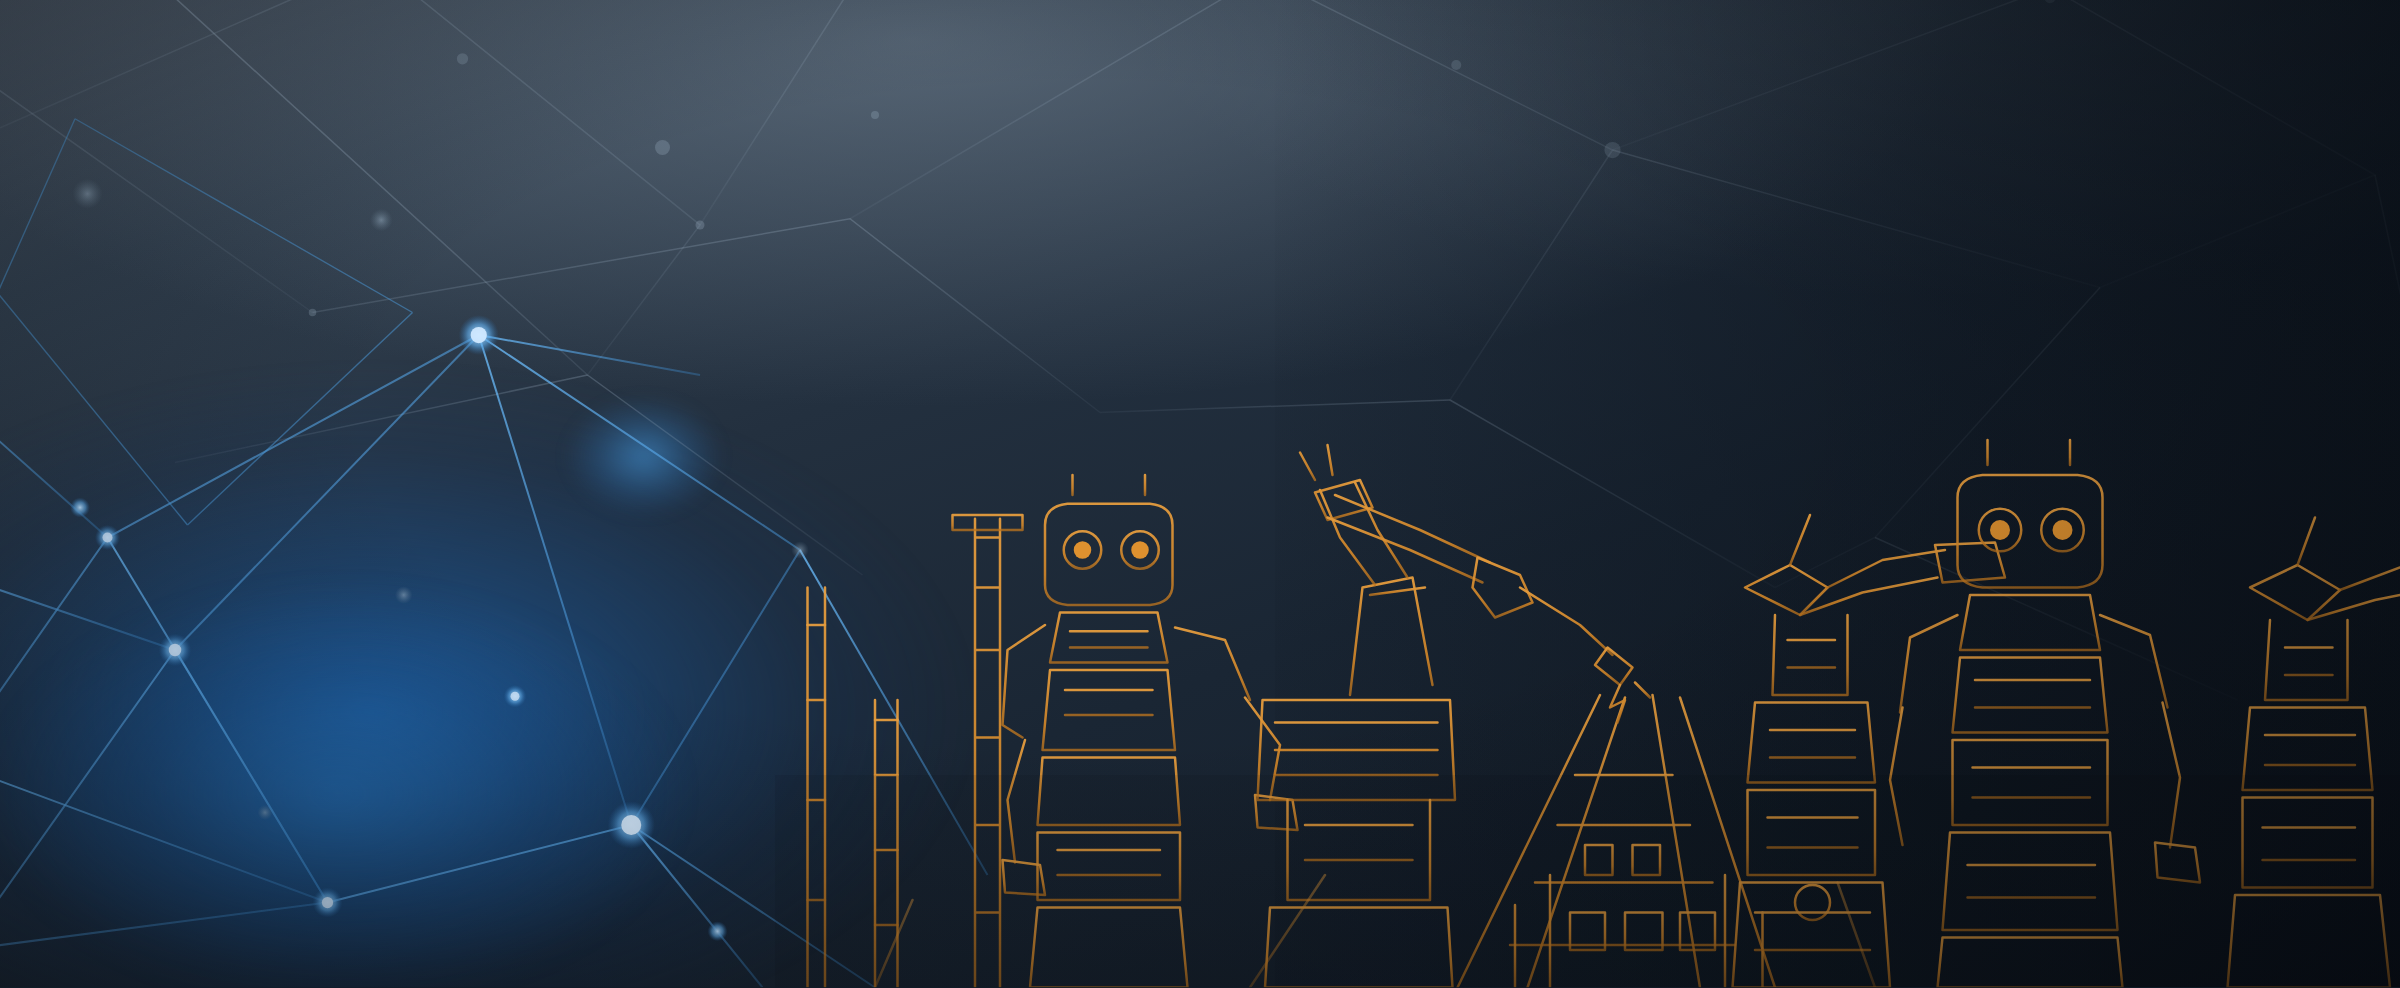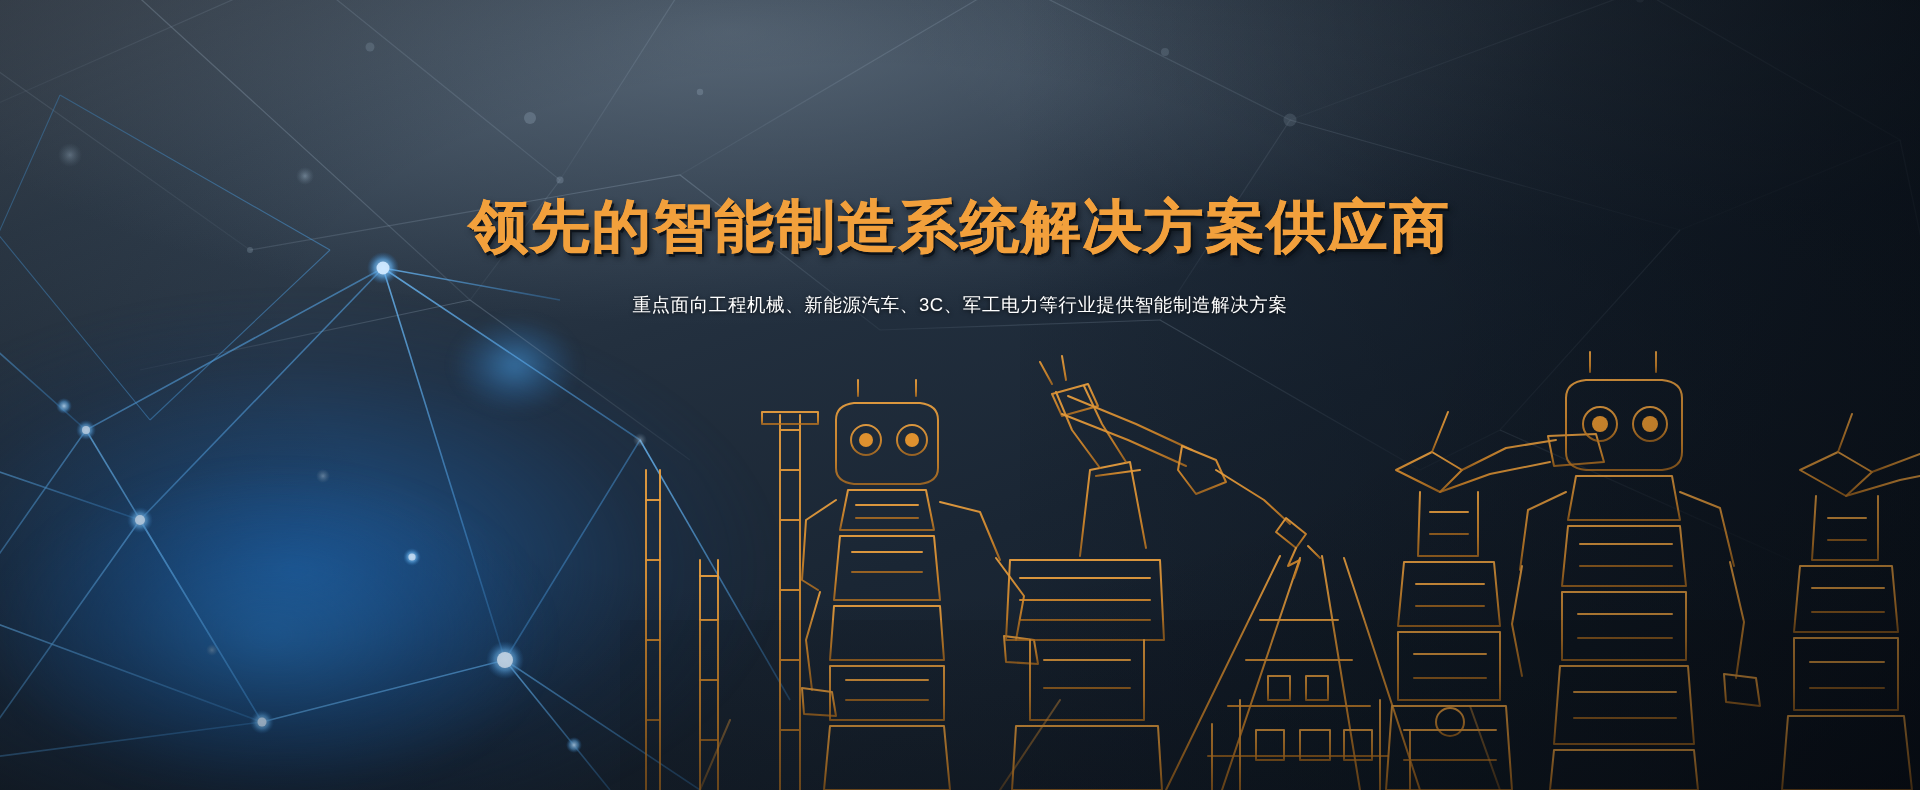--- a/index.html
+++ b/index.html
@@ -361,18 +361,14 @@
       <path d="M1000 790 L1060 700" opacity="0.5"></path>
       <path d="M1500 790 L1470 706" opacity="0.5"></path>
       <path d="M700 790 L730 720" opacity="0.5"></path>
     </g>
 
     <rect x="620" y="620" width="1300" height="170" fill="#000" opacity="0.07"></rect>
   </svg>
 
   <div class="bg-vignette"></div>
 
-  <div class="content">
-    <h1 class="hero-title">领先的智能制造系统解决方案供应商</h1>
-    <p class="hero-sub">重点面向工程机械、新能源汽车、3C、军工电力等行业提供智能制造解决方案</p>
-  </div>
 
 </div>
 
 </body></html>

